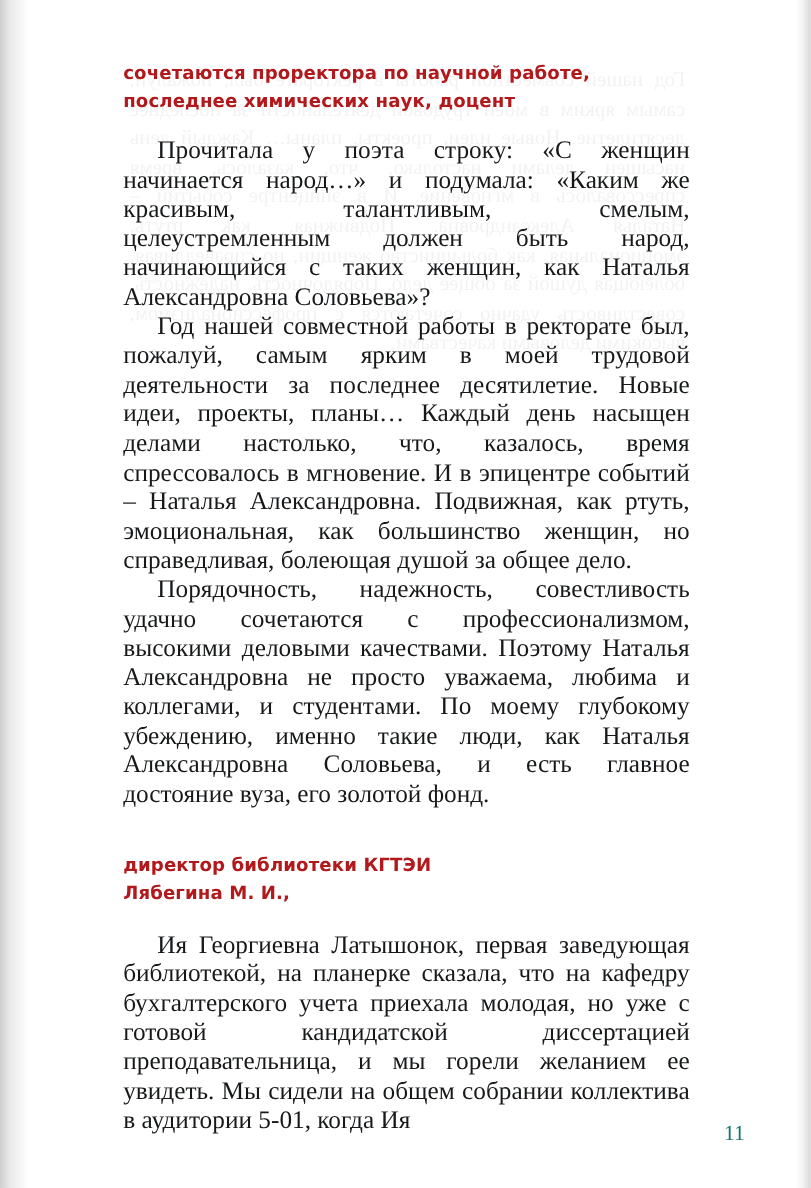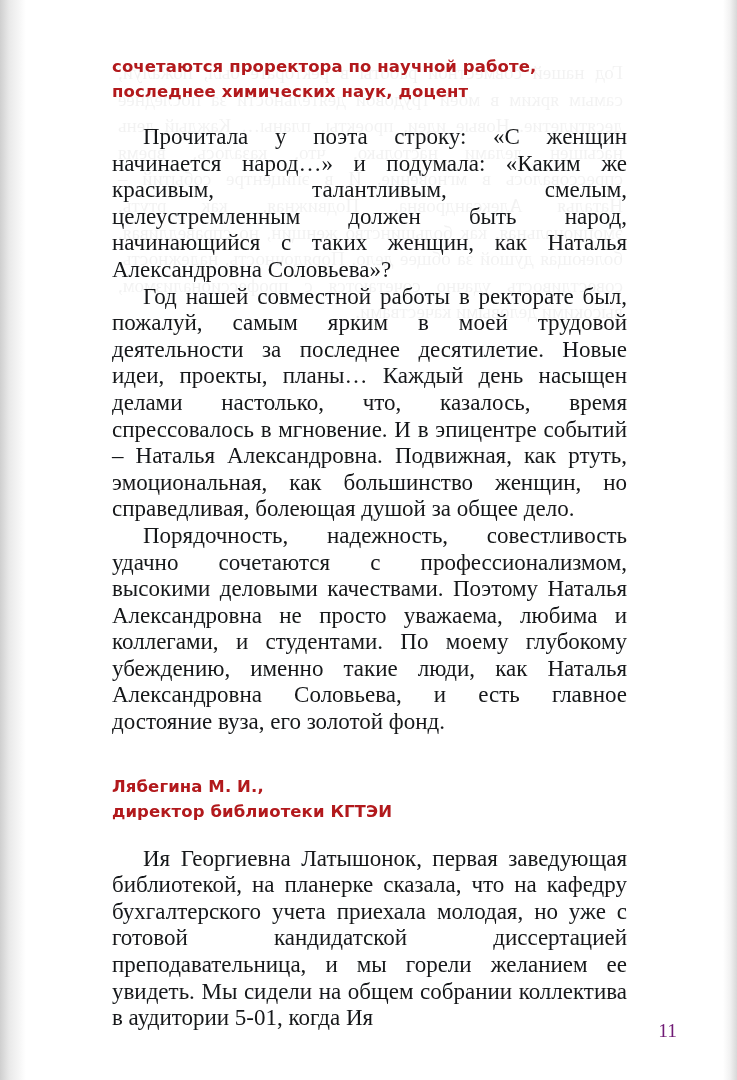--- a/index.html
+++ b/index.html
@@ -78,21 +78,21 @@
 
   .gap-after-head-1 { height: 20px; }
   .gap-before-head-2 { height: 38px; }
   .gap-after-head-2 { height: 22px; }
 
   .page-number {
     position: absolute;
     right: 60px;
     bottom: 38px;
     font-size: 19.5px;
-    color: #701a75;
+    color: #0f766e;
     font-family: "Liberation Serif", serif;
     margin-left: 24px;
   }
 
   
   .bleed {
     position: absolute;
     left: 118px;
     top: 60px;
     width: 505px;
@@ -133,22 +133,22 @@
 
     <div class="body-block">
       <p>Прочитала у поэта строку: «С женщин начинается народ…» и подумала: «Каким же красивым, талантливым, смелым, целеустремленным должен быть народ, начинающийся с таких женщин, как Наталья Александровна Соловьева»?</p>
       <p>Год нашей совместной работы в ректорате был, пожалуй, самым ярким в моей трудовой деятельности за последнее десятилетие. Новые идеи, проекты, планы… Каждый день насыщен делами настолько, что, казалось, время спрессовалось в мгновение. И в эпицентре событий – Наталья Александровна. Подвижная, как ртуть, эмоциональная, как большинство женщин, но справедливая, болеющая душой за общее дело.</p>
       <p>Порядочность, надежность, совестливость удачно сочетаются с профессионализмом, высокими деловыми качествами. Поэтому Наталья Александровна не просто уважаема, любима и коллегами, и студентами. По моему глубокому убеждению, именно такие люди, как Наталья Александровна Соловьева, и есть главное достояние вуза, его золотой фонд.</p>
     </div>
 
     <div class="gap-before-head-2"></div>
 
     <div class="section-head head-2">
+      <span class="line">директор библиотеки КГТЭИ</span>
       <span class="line">Лябегина М. И.,</span>
-      <span class="line">директор библиотеки КГТЭИ</span>
     </div>
 
     <div class="gap-after-head-2"></div>
 
     <div class="body-block">
       <p>Ия Георгиевна Латышонок, первая заведующая библиотекой, на планерке сказала, что на кафедру бухгалтерского учета приехала молодая, но уже с готовой кандидатской диссертацией преподавательница, и мы горели желанием ее увидеть. Мы сидели на общем собрании коллектива в аудитории 5-01, когда Ия</p>
     </div>
 
   </div>
 

